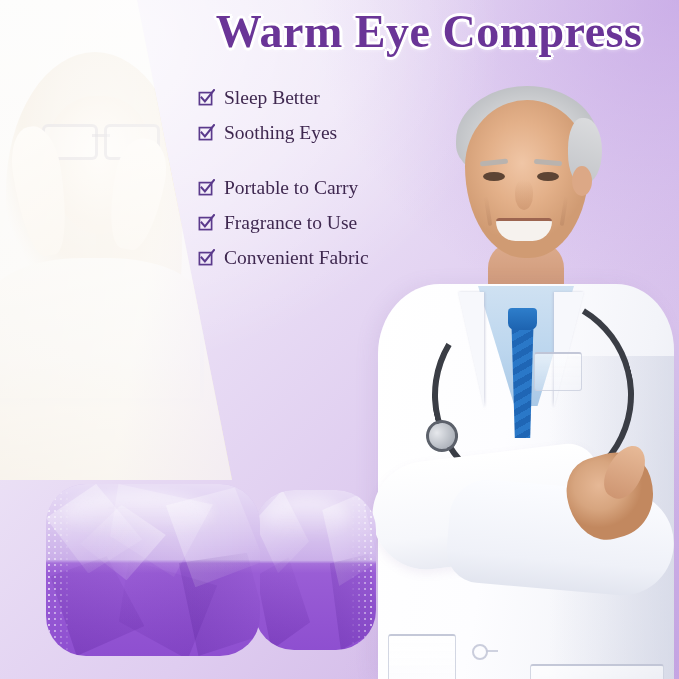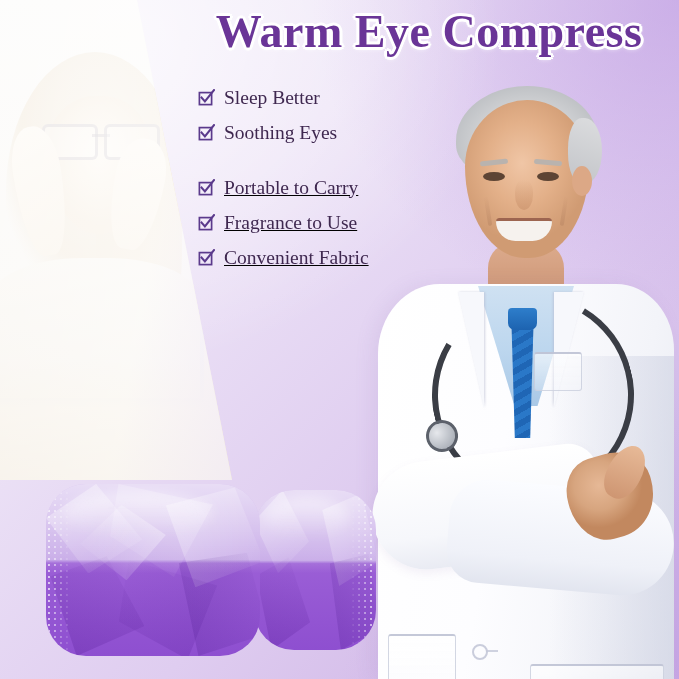--- a/index.html
+++ b/index.html
@@ -361,21 +361,21 @@
 
   
   .features {
     position: absolute;
     left: 198px;
     top: 74px;
     width: 300px;
     margin-top: 13px;
   }
   .feature-group { margin: 0 0 0 0; padding: 0; list-style: none; }
-  .feature-group.second { margin-top: 34px; text-decoration: underline; }
+  .feature-group.second { margin-top: 34px; }
   .feature-item {
     display: flex;
     align-items: baseline;
     gap: 9px;
     font-size: 19.5px;
     color: #3f2850;
     line-height: 1.0;
     margin-bottom: 14.5px;
     white-space: nowrap;
   }

